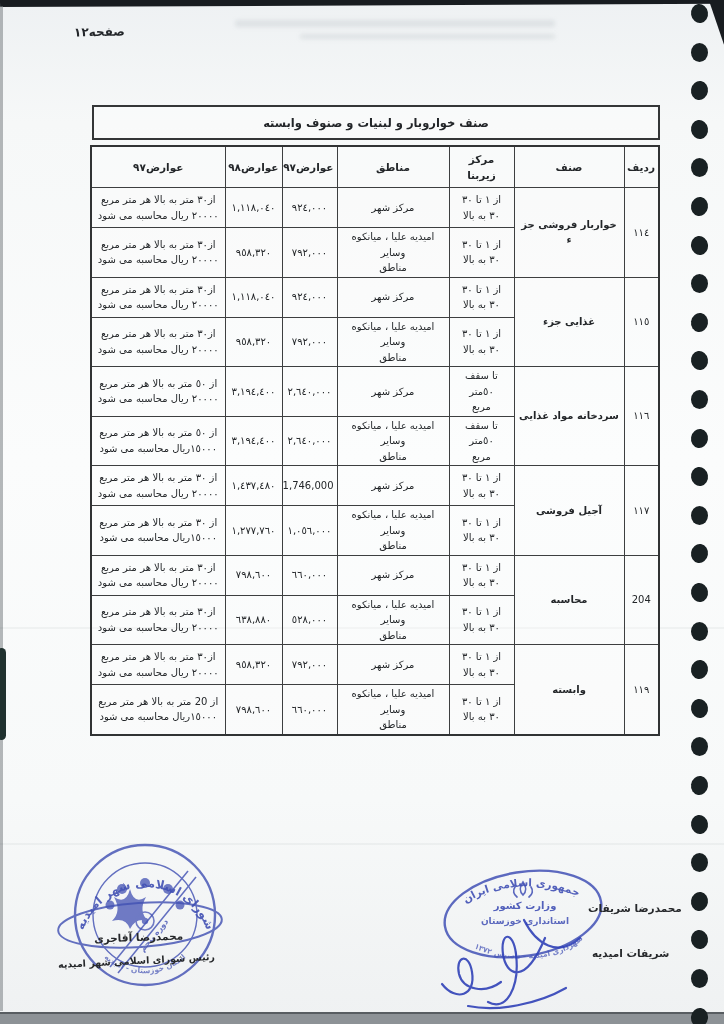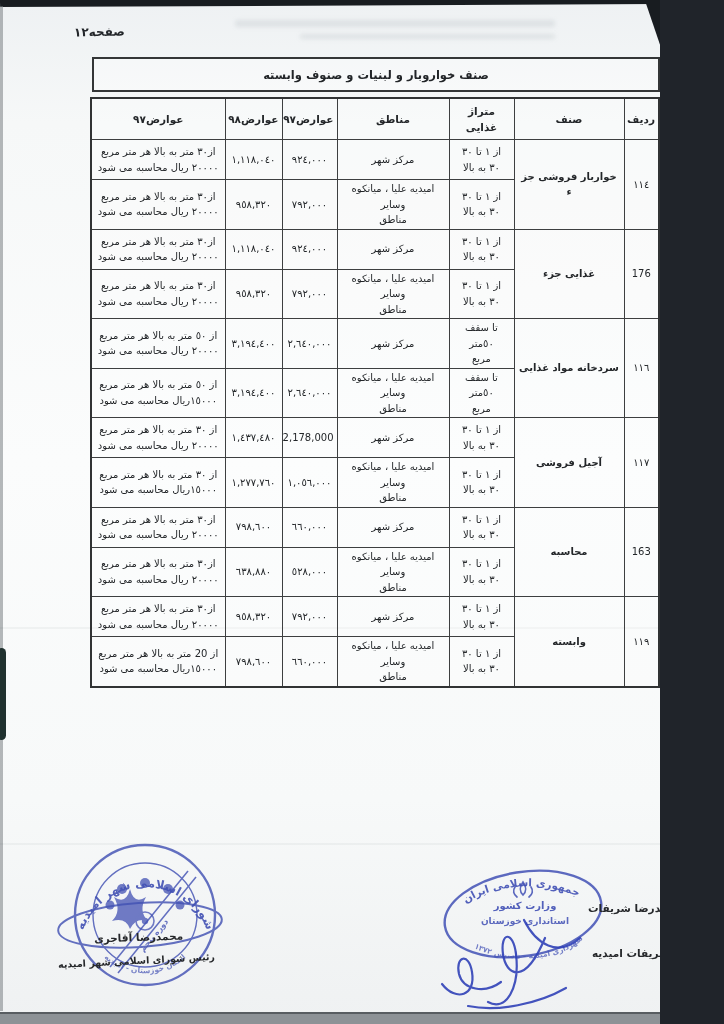--- a/index.html
+++ b/index.html
@@ -1,37 +1,37 @@
 <!DOCTYPE html>
 <html lang="fa"><head>
 <meta charset="utf-8">
 <style>
   html,body{margin:0;padding:0;background:#20242a;}
   .page{
-    position:relative;width:660px;height:1024px;overflow:hidden;
+    position:relative;width:724px;height:1024px;overflow:hidden;
     background:linear-gradient(180deg,#eef1f3 0%,#f6f8f8 12%,#fbfcfc 45%,#f7f9f9 78%,#eff1f2 100%);
     font-family:"DejaVu Sans",sans-serif;color:#222528;
   }
   
   .top-strip{position:absolute;left:0;top:-4px;width:104%;height:11px;background:#181c20;transform:rotate(-.25deg);transform-origin:left top;}
   .corner-wedge{position:absolute;right:0;top:0;width:40px;height:140px;background:#181c20;clip-path:polygon(62% 0,100% 0,100% 32%);}
   .bottom-strip{position:absolute;left:0;bottom:0;width:100%;height:10px;background:#8d9296;border-top:2px solid #585d61;}
   .left-edge{position:absolute;left:0;top:6px;width:3px;height:1005px;background:#7a7f84;opacity:.55;}
   .left-blob{position:absolute;left:-3px;top:648px;width:9px;height:92px;background:#20312f;border-radius:6px;}
   .crease{position:absolute;left:0;width:100%;height:2px;background:rgba(60,70,80,.05);}
   .bleed{position:absolute;background:rgba(130,140,150,.16);filter:blur(2px);border-radius:3px;}
   
   .hole{position:absolute;left:691px;width:17px;height:19px;background:#192123;border-radius:50%;}
   
   .page-number{position:absolute;left:74px;top:25px;font-size:12px;font-weight:700;direction:rtl;transform:rotate(-1deg);color:#23262a;}
   
   .doc-table{position:absolute;left:92px;top:57px;width:568px;direction:rtl;}
   .title-box{
     border:2px solid #343637;height:31px;display:flex;align-items:center;justify-content:center;
-    font-size:11.5px;font-weight:700;background:rgba(255,255,255,.35);
+    font-size:11.5px;font-weight:700;background:rgba(255,255,255,.35);margin-top:48px;
   }
   table.grid{border-collapse:collapse;width:568px;margin-top:5px;table-layout:fixed;background:rgba(255,255,255,.25);}
   table.grid th,table.grid td{
     border:1px solid #3d3f40;text-align:center;vertical-align:middle;
     font-size:10px;line-height:1.55;padding:1px 3px;white-space:pre-line;color:#232629;
   }
   table.grid th{height:38px;font-size:10.5px;font-weight:700;}
   table.grid td{height:37px;}
   td.senf{font-weight:700;font-size:10.5px;}
   table.grid{border:2px solid #313334;}
@@ -95,21 +95,21 @@
           <col style="width:65px">
         <col style="width:112px">
           <col style="width:55px">
           <col style="width:57px">
           <col style="width:134px">
       </colgroup>
       <thead>
           <tr>
             <th>ردیف</th>
             <th>صنف</th>
-            <th>متراژ غذایی</th>
+            <th>مرکز زیربنا</th>
             <th>مناطق</th>
             <th>عوارض۹۷</th>
             <th>عوارض۹۸</th>
             <th>عوارض۹۷</th>
           </tr>
         </thead>
       <tbody>
           <tr>
             <td rowspan="2">١١٤</td>
             <td rowspan="2" class="senf">خواربار فروشی جز ء</td>
@@ -125,21 +125,21 @@
             <td>از ١ تا ٣٠
 ٣٠ به بالا</td>
             <td>امیدیه علیا ، میانکوه وسایر
 مناطق</td>
             <td>٧٩٢,٠٠٠</td>
             <td>٩٥٨,٣٢٠</td>
             <td>از٣٠ متر به بالا هر متر مربع
 ٢٠٠٠٠ ریال محاسبه می شود</td>
           </tr>
           <tr>
-            <td rowspan="2">176</td>
+            <td rowspan="2">١١٥</td>
             <td rowspan="2" class="senf">غذایی جزء</td>
             <td>از ١ تا ٣٠
 ٣٠ به بالا</td>
             <td>مرکز شهر</td>
             <td>٩٢٤,٠٠٠</td>
             <td>١,١١٨,٠٤٠</td>
             <td>از٣٠ متر به بالا هر متر مربع
 ٢٠٠٠٠ ریال محاسبه می شود</td>
           </tr>
           <tr>
@@ -172,37 +172,37 @@
             <td>٣,١٩٤,٤٠٠</td>
             <td>از ٥٠ متر به بالا هر متر مربع
 ١٥٠٠٠ریال محاسبه می شود</td>
           </tr>
           <tr>
             <td rowspan="2">١١٧</td>
             <td rowspan="2" class="senf">آجیل فروشی</td>
             <td>از ١ تا ٣٠
 ٣٠ به بالا</td>
             <td>مرکز شهر</td>
-            <td>2,178,000</td>
+            <td>1,746,000</td>
             <td>١,٤٣٧,٤٨٠</td>
             <td>از ٣٠ متر به بالا هر متر مربع
 ٢٠٠٠٠ ریال محاسبه می شود</td>
           </tr>
           <tr>
             <td>از ١ تا ٣٠
 ٣٠ به بالا</td>
             <td>امیدیه علیا ، میانکوه وسایر
 مناطق</td>
             <td>١,٠٥٦,٠٠٠</td>
             <td>١,٢٧٧,٧٦٠</td>
             <td>از ٣٠ متر به بالا هر متر مربع
 ١٥٠٠٠ریال محاسبه می شود</td>
           </tr>
           <tr>
-            <td rowspan="2">163</td>
+            <td rowspan="2">204</td>
             <td rowspan="2" class="senf">محاسبه</td>
             <td>از ١ تا ٣٠
 ٣٠ به بالا</td>
             <td>مرکز شهر</td>
             <td>٦٦٠,٠٠٠</td>
             <td>٧٩٨,٦٠٠</td>
             <td>از٣٠ متر به بالا هر متر مربع
 ٢٠٠٠٠ ریال محاسبه می شود</td>
           </tr>
           <tr>

